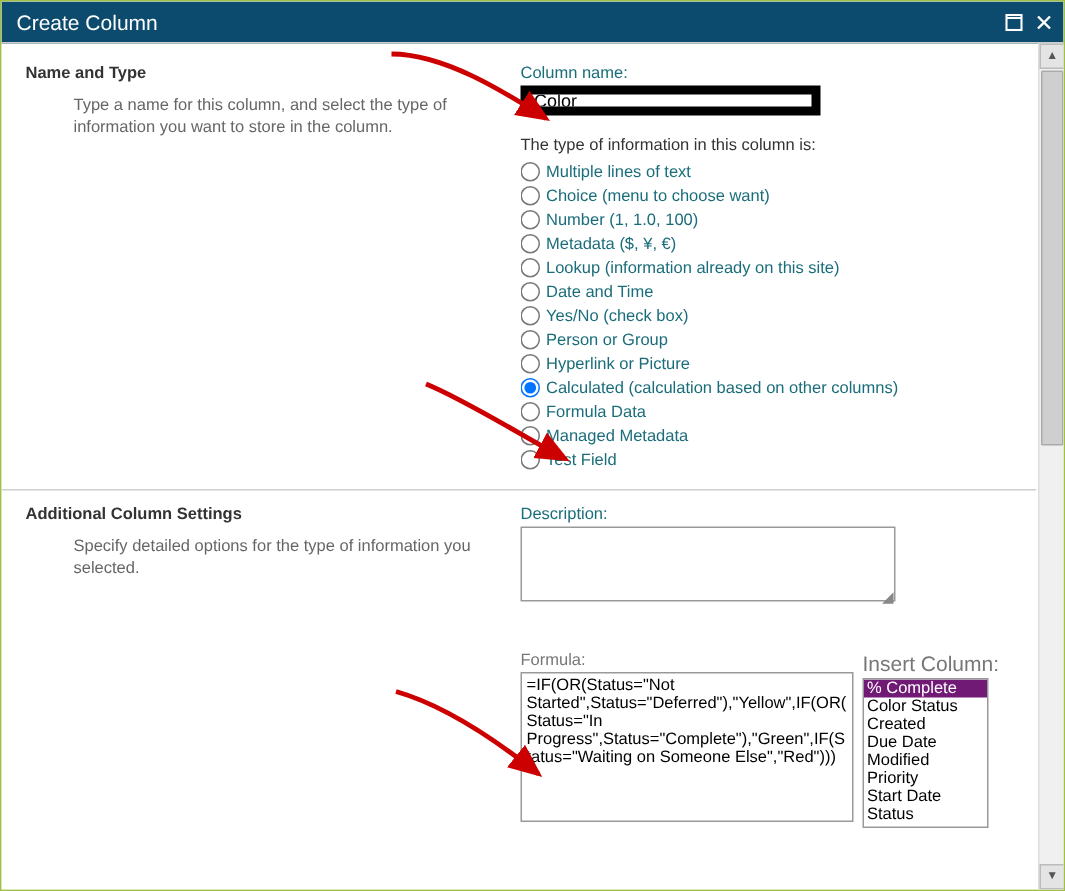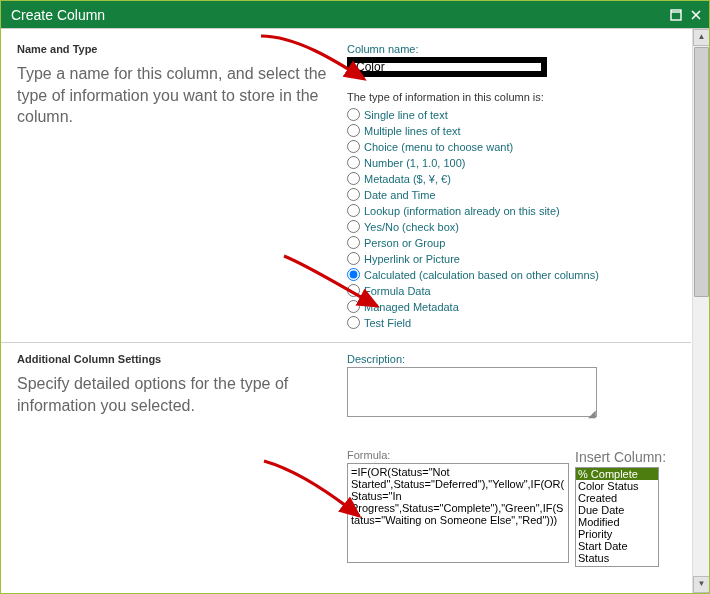--- a/index.html
+++ b/index.html
@@ -13,21 +13,21 @@
     border: 1px solid #a0c040;
     position: relative;
   }
   .dialog {
     width: 100%;
     height: 100%;
     position: relative;
     background: #fff;
   }
   .titlebar {
-    background: #15803d;
+    background: #0c4a6e;
     color: #fff;
     height: 28px;
     padding: 0 6px 0 10px;
     display: flex;
     align-items: center;
     justify-content: space-between;
     border-bottom: 1px solid #ccc;
   }
   .titlebar h1 {
     font-size: 14px;
@@ -45,43 +45,43 @@
     align-items: center;
     justify-content: center;
     color: #fff;
     cursor: pointer;
   }
   .content-wrap {
     position: absolute;
     top: 28px; left: 0; right: 18px; bottom: 0;
     overflow: hidden;
     padding: 4px 0 0 0;
-    border-radius: 28px;
   }
   .section {
     display: flex;
     border-top: 1px solid #d0d0d0;
     padding: 10px 8px 12px 16px;
   }
   .section:first-child { border-top: none; }
   .section-left {
     width: 330px;
     flex-shrink: 0;
   }
   .section-left h2 {
     font-size: 11px;
     font-weight: bold;
     color: #333;
     margin-bottom: 8px;
   }
   .section-left p {
-    font-size: 16px;
+    font-size: 11px;
     color: #666;
     line-height: 1.35;
     padding-right: 10px;
+    margin-left: 32px;
   }
   .section-right {
     flex: 1;
     min-width: 0;
   }
   .label {
     color: #1a6d7a;
     font-size: 11px;
     margin-bottom: 2px;
     display: block;
@@ -141,21 +141,21 @@
     border: 1px solid #999;
     font-size: 11px;
     overflow: hidden;
   }
   .insert-list div {
     padding: 0 2px;
     line-height: 12px;
     white-space: nowrap;
   }
   .insert-list div.selected {
-    background: #4d7c0f;
+    background: #701a75;
     color: #fff;
   }
   
   .vscroll {
     position: absolute;
     top: 28px; right: 0; bottom: 0;
     width: 17px;
     background: #f0f0f0;
     border-left: 1px solid #ddd;
   }
@@ -220,45 +220,41 @@
         <p>Type a name for this column, and select the type of information you want to store in the column.</p>
       </div>
       <div class="section-right">
         <span class="label">Column name:</span>
         <input type="text" class="col-name" value="Color" style="">
 
         <div class="type-header">The type of information in this column is:</div>
         <div class="radio-list" id="radio-list">
             <div class="radio-row">
               <input type="radio" name="coltype" style="">
-              <label>Single line of text</label>
-            </div>
-            <div class="radio-row">
-              <input type="radio" name="coltype" style="">
               <label>Multiple lines of text</label>
             </div>
             <div class="radio-row">
               <input type="radio" name="coltype" style="">
               <label>Choice (menu to choose want)</label>
             </div>
             <div class="radio-row">
               <input type="radio" name="coltype" style="">
               <label>Number (1, 1.0, 100)</label>
             </div>
             <div class="radio-row">
               <input type="radio" name="coltype" style="">
               <label>Metadata ($, ¥, €)</label>
             </div>
             <div class="radio-row">
               <input type="radio" name="coltype" style="">
+              <label>Lookup (information already on this site)</label>
+            </div>
+            <div class="radio-row">
+              <input type="radio" name="coltype" style="">
               <label>Date and Time</label>
-            </div>
-            <div class="radio-row">
-              <input type="radio" name="coltype" style="">
-              <label>Lookup (information already on this site)</label>
             </div>
             <div class="radio-row">
               <input type="radio" name="coltype" style="">
               <label>Yes/No (check box)</label>
             </div>
             <div class="radio-row">
               <input type="radio" name="coltype" style="">
               <label>Person or Group</label>
             </div>
             <div class="radio-row">

